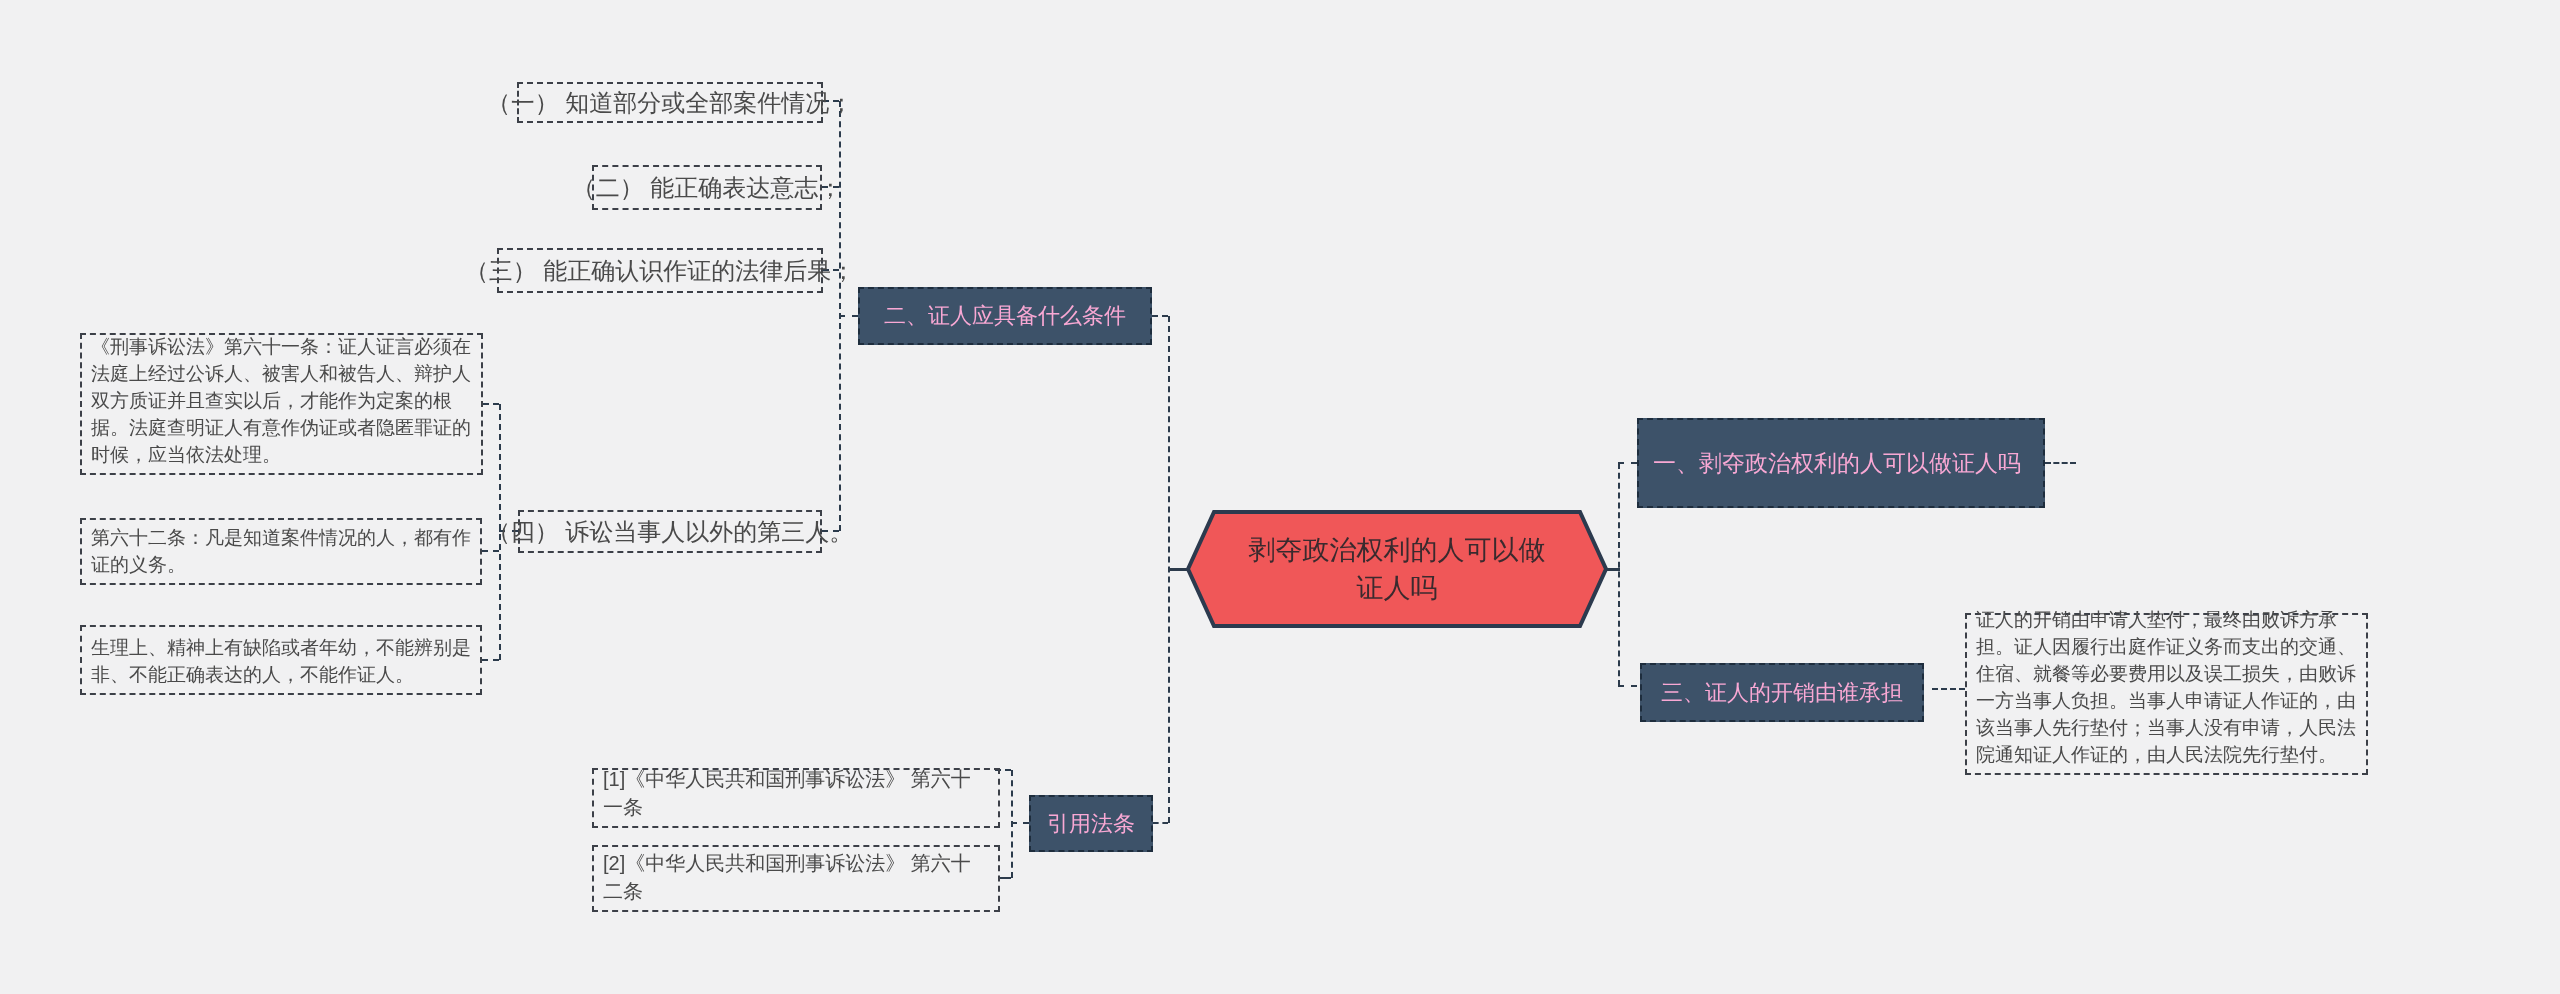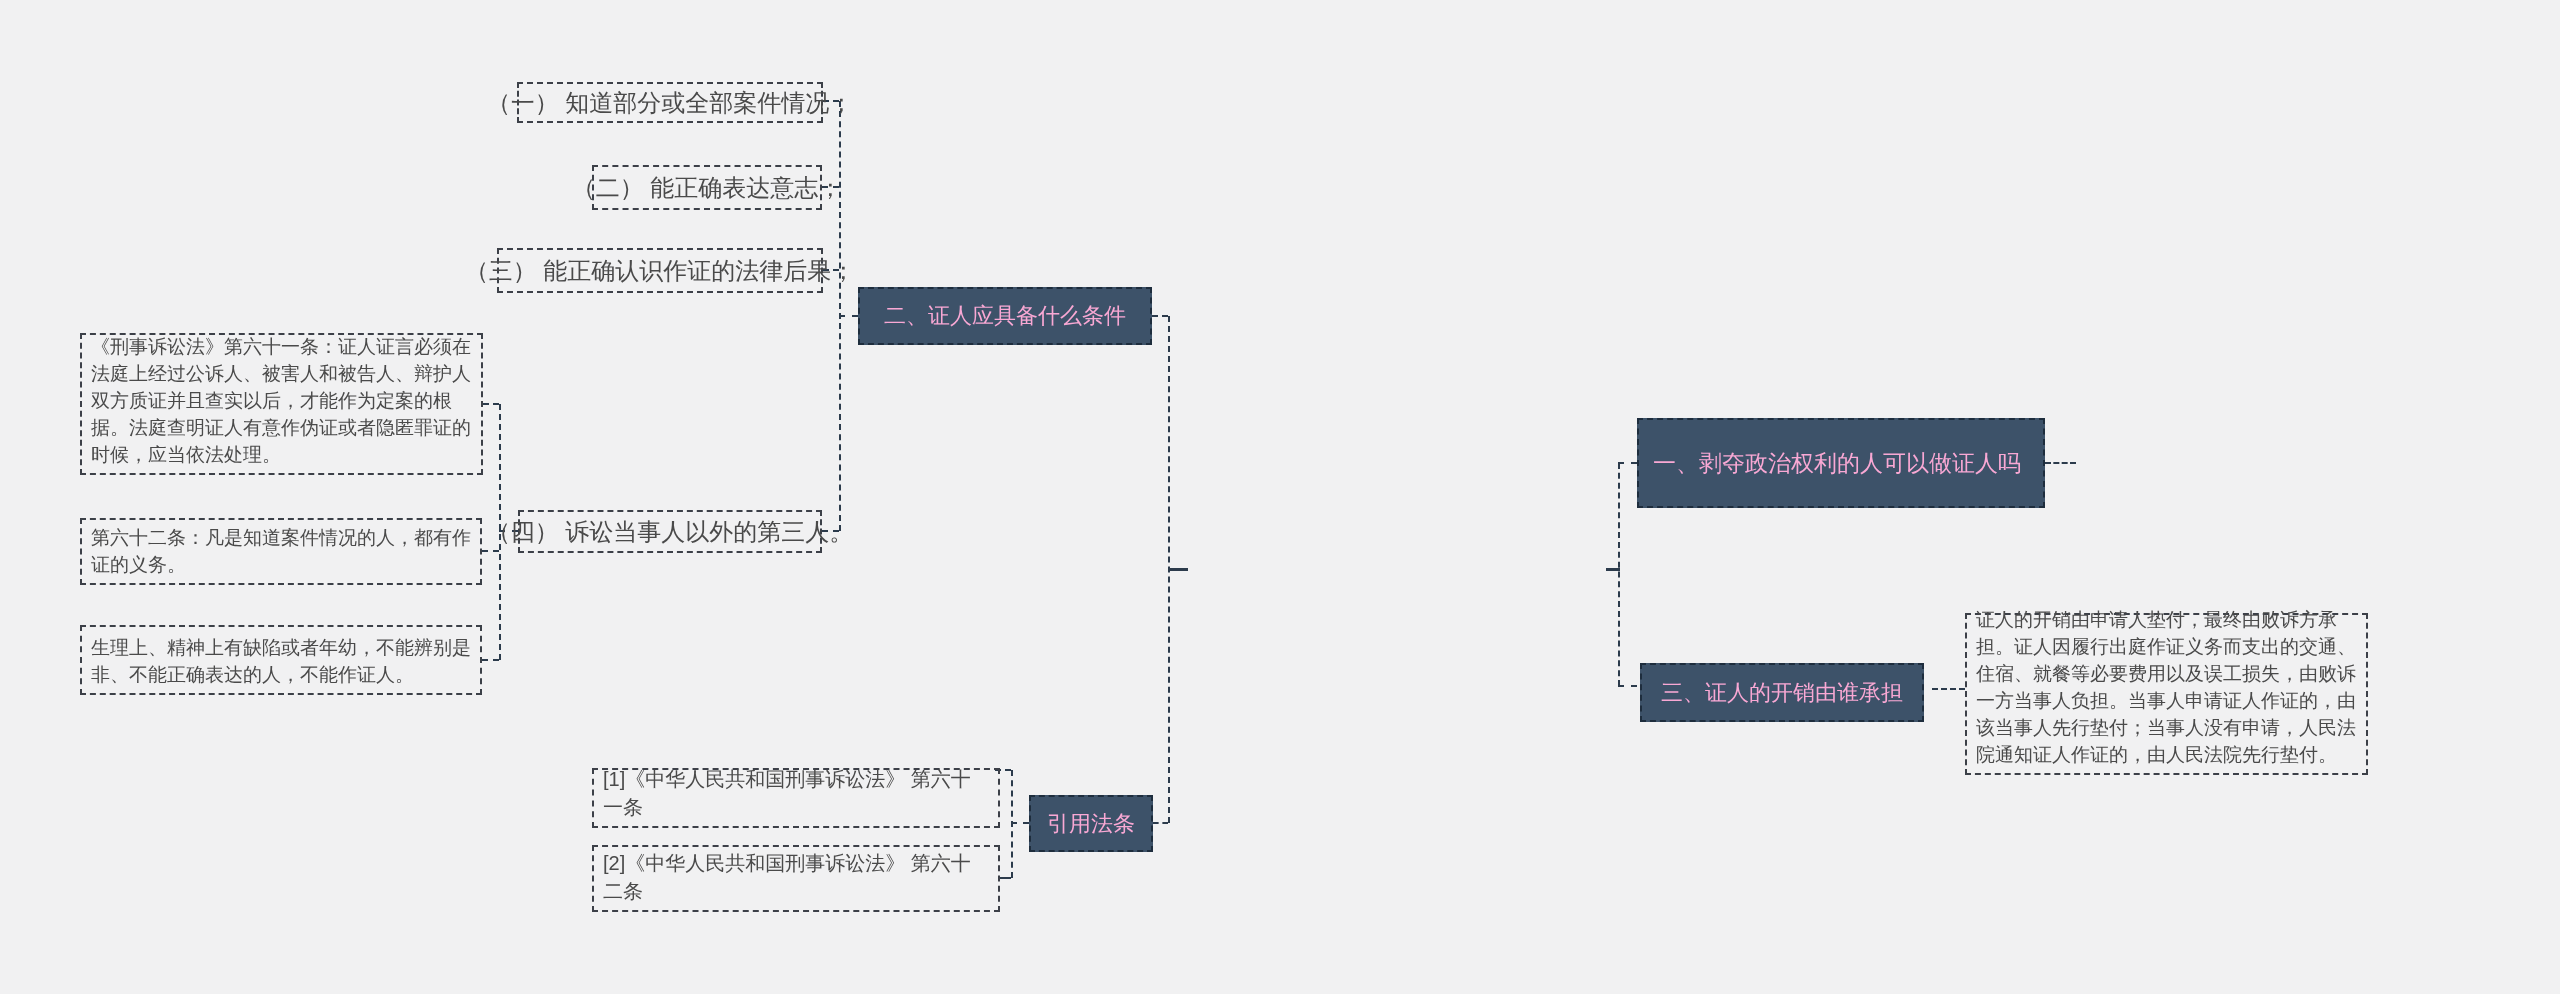--- a/index.html
+++ b/index.html
@@ -147,20 +147,26 @@
     <span>第六十二条：凡是知道案件情况的人，都有作证的义务。</span>
   </div>
   <div id="legal-3" class="dashed-box para-box">
     <span>生理上、精神上有缺陷或者年幼，不能辨别是非、不能正确表达的人，不能作证人。</span>
   </div>
 
   <div id="node-conditions" class="dark-node">
     <span>二、证人应具备什么条件</span>
   </div>
 
+  <div id="center-node">
+    <svg width="422" height="122" viewBox="0 0 422 122">
+      <polygon points="2,61 28,4 394,4 420,61 394,118 28,118" fill="#f05758" stroke="#2c3a4e" stroke-width="4"></polygon>
+    </svg>
+    <div id="center-label">剥夺政治权利的人可以做证人吗</div>
+  </div>
 
   <div id="node-answer" class="dark-node">
     <span>一、剥夺政治权利的人可以做证人吗</span>
   </div>
 
   <div id="node-expenses" class="dark-node">
     <span>三、证人的开销由谁承担</span>
   </div>
   <div id="note-expenses" class="dashed-box para-box">
     <span>证人的开销由申请人垫付，最终由败诉方承担。证人因履行出庭作证义务而支出的交通、住宿、就餐等必要费用以及误工损失，由败诉一方当事人负担。当事人申请证人作证的，由该当事人先行垫付；当事人没有申请，人民法院通知证人作证的，由人民法院先行垫付。</span>

